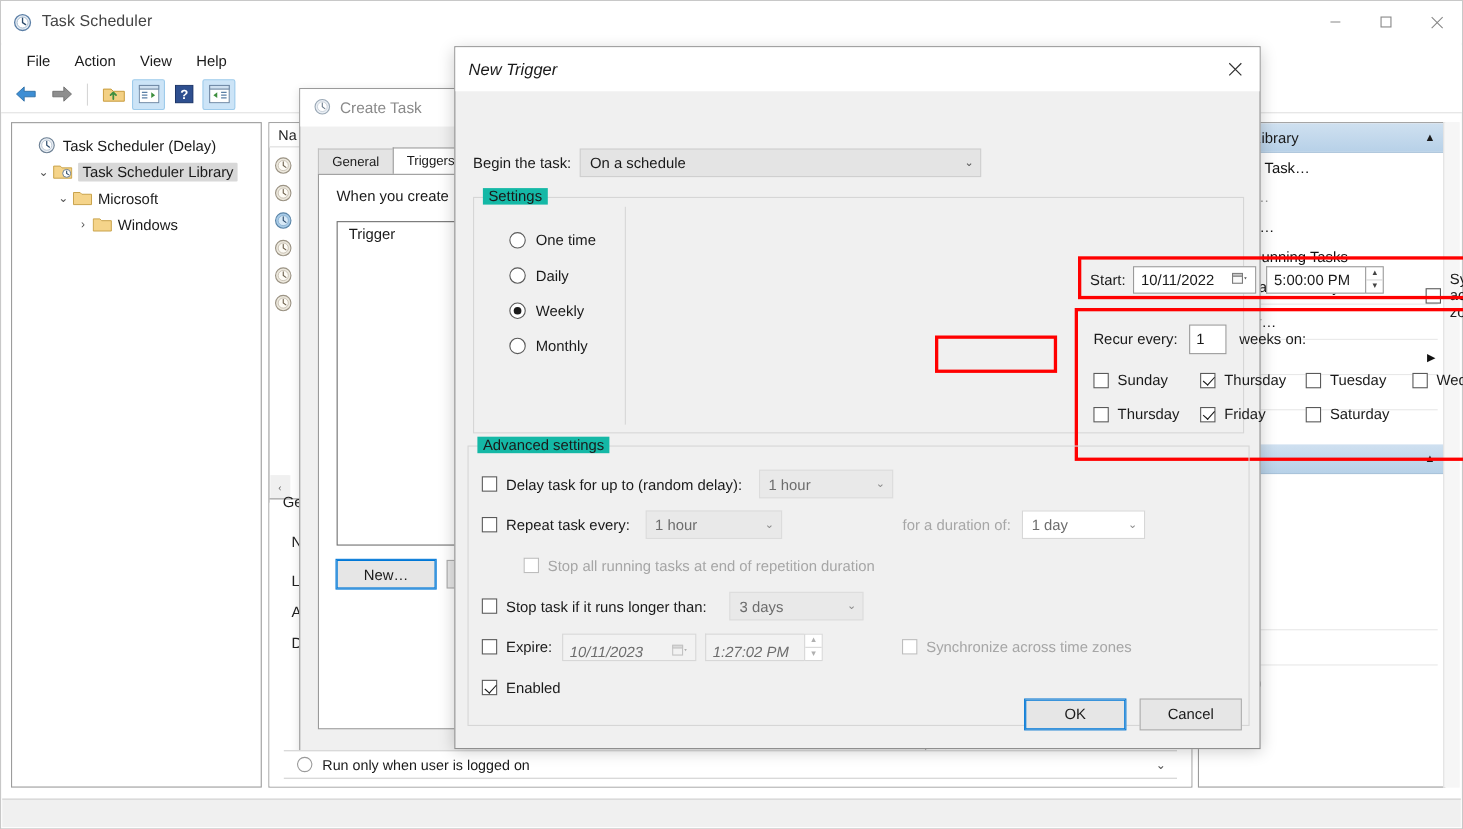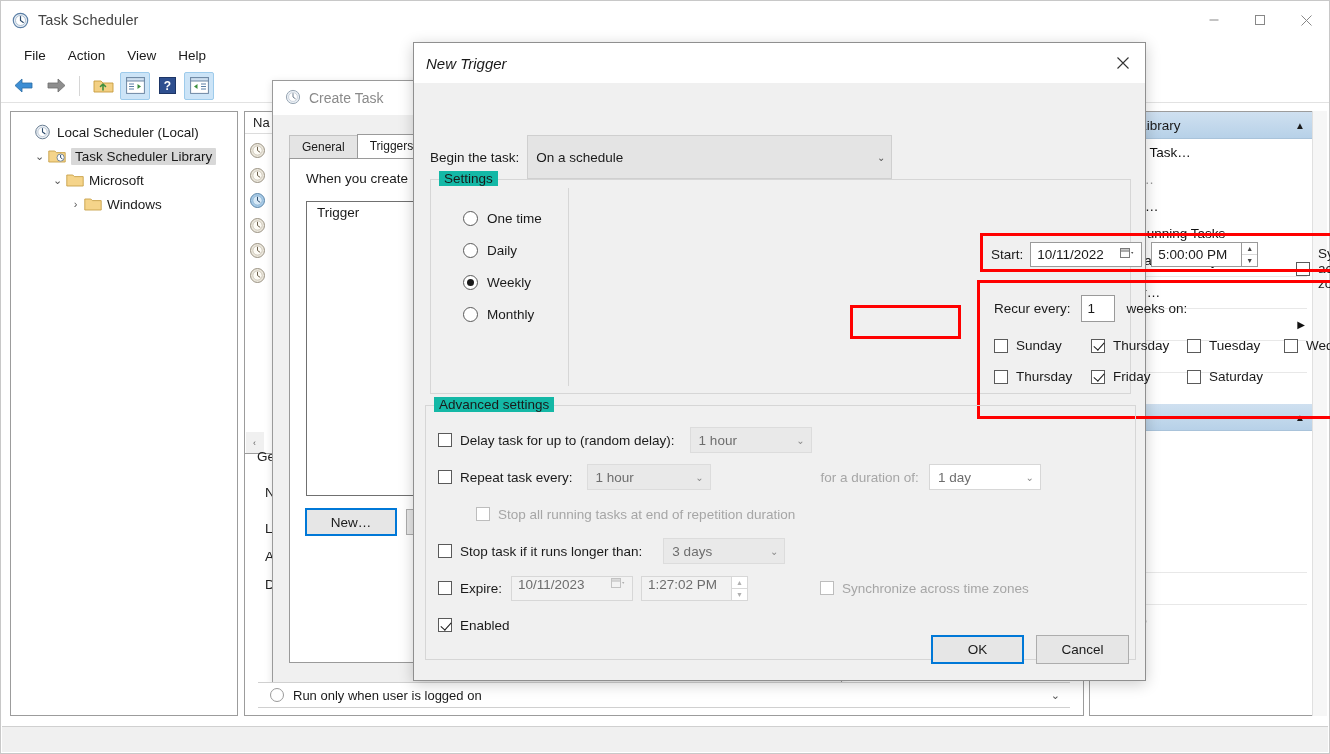--- a/index.html
+++ b/index.html
@@ -222,21 +222,21 @@
     position: absolute; right: 0; top: 0; width: 44px; height: 40px;
     display: flex; align-items: center; justify-content: center; color: #333;
   }
   .nt-body { position: absolute; left: 0; top: 40px; right: 0; bottom: 0; }
 
   .row-begin {
     position: absolute; left: 16px; top: 52px; display: flex; align-items: center;
   }
   .lbl-begin { font-size: 13.5px; margin-right: 8px; }
   .combo-begin {
-    width: 365px; height: 44px; background: #e4e4e4; border: 1px solid #cfcfcf;
+    width: 365px; height: 26px; background: #e4e4e4; border: 1px solid #cfcfcf;
     display: flex; align-items: center; padding: 0 6px 0 8px; font-size: 13.5px;
   }
   .combo-begin .cv { margin-left: auto; color: #555; font-size: 10px; }
 
   .group {
     position: absolute; border: 1px solid #d6d6d6;
   }
   .group > .glabel {
     position: absolute; top: -9px; left: 8px; background: #14b8a6;
     padding: 0 5px; font-size: 13.5px; color: #1a1a1a;
@@ -322,22 +322,23 @@
   .adv-lbl.dim { color: #a6a6a6; }
   .combo {
     height: 26px; background: #e9e9e9; border: 1px solid #dcdcdc;
     display: flex; align-items: center; padding: 0 6px 0 8px;
     font-size: 13.5px; color: #6d6d6d;
   }
   .combo.white { background: #ffffff; border-color: #d7d7d7; }
   .combo .cv { margin-left: auto; color: #8a8a8a; font-size: 10px; padding-left: 8px;}
   .gray-input {
     height: 25px; background: #f2f2f2; border: 1px solid #d7d7d7;
-    display: flex; align-items: flex-start; font-size: 13.5px; padding: 0 6px;
+    display: flex; align-items: flex-end; font-size: 13.5px; padding: 0 6px;
     color: #6d6d6d;
+    font-style: italic;
   }
 
   .nt-buttons {
     position: absolute; right: 16px; bottom: 16px; display: flex; gap: 12px;
   }
   .btn {
     width: 93px; height: 29px; background: #e6e6e6; border: 1px solid #adadad;
     display: flex; align-items: center; justify-content: center; font-size: 13.5px;
   }
   .btn.default { border: 1px solid #0078d7; box-shadow: 0 0 0 1px #0078d7 inset; }
@@ -430,21 +431,21 @@
       <div style="padding:8px 4px 0 6px;">
         <div class="tree-node">
           <span class="chev"></span>
           <span class="nico">
             <svg width="17" height="16" viewBox="0 0 17 16">
               <circle cx="8.5" cy="8" r="6.8" fill="#e9eef4" stroke="#6b7f93" stroke-width="1"></circle>
               <circle cx="8.5" cy="8" r="4.6" fill="#fff" stroke="#9fb0c2" stroke-width=".6"></circle>
               <path d="M8.5 4.6V8l2.5 1.8" stroke="#2b4a6b" stroke-width="1.1" fill="none" stroke-linecap="round"></path>
             </svg>
           </span>
-          <span class="lbl">Local Scheduler (Local)</span>
+          <span class="lbl">Task Scheduler (Delay)</span>
         </div>
         <div class="tree-node sel" style="padding-left:14px">
           <span class="chev">⌄</span>
           <span class="nico">
             <svg width="18" height="16" viewBox="0 0 18 16">
               <path d="M.8 3h6l1.6 1.6h8.8V14H.8z" fill="#f5d48a" stroke="#c8a24a" stroke-width=".9"></path>
               <circle cx="12.6" cy="9.6" r="3.6" fill="#fff" stroke="#6b7f93" stroke-width=".9"></circle>
               <path d="M12.6 7.4v2.2l1.6 1.2" stroke="#2b4a6b" stroke-width="1" fill="none" stroke-linecap="round"></path>
             </svg>
           </span>

